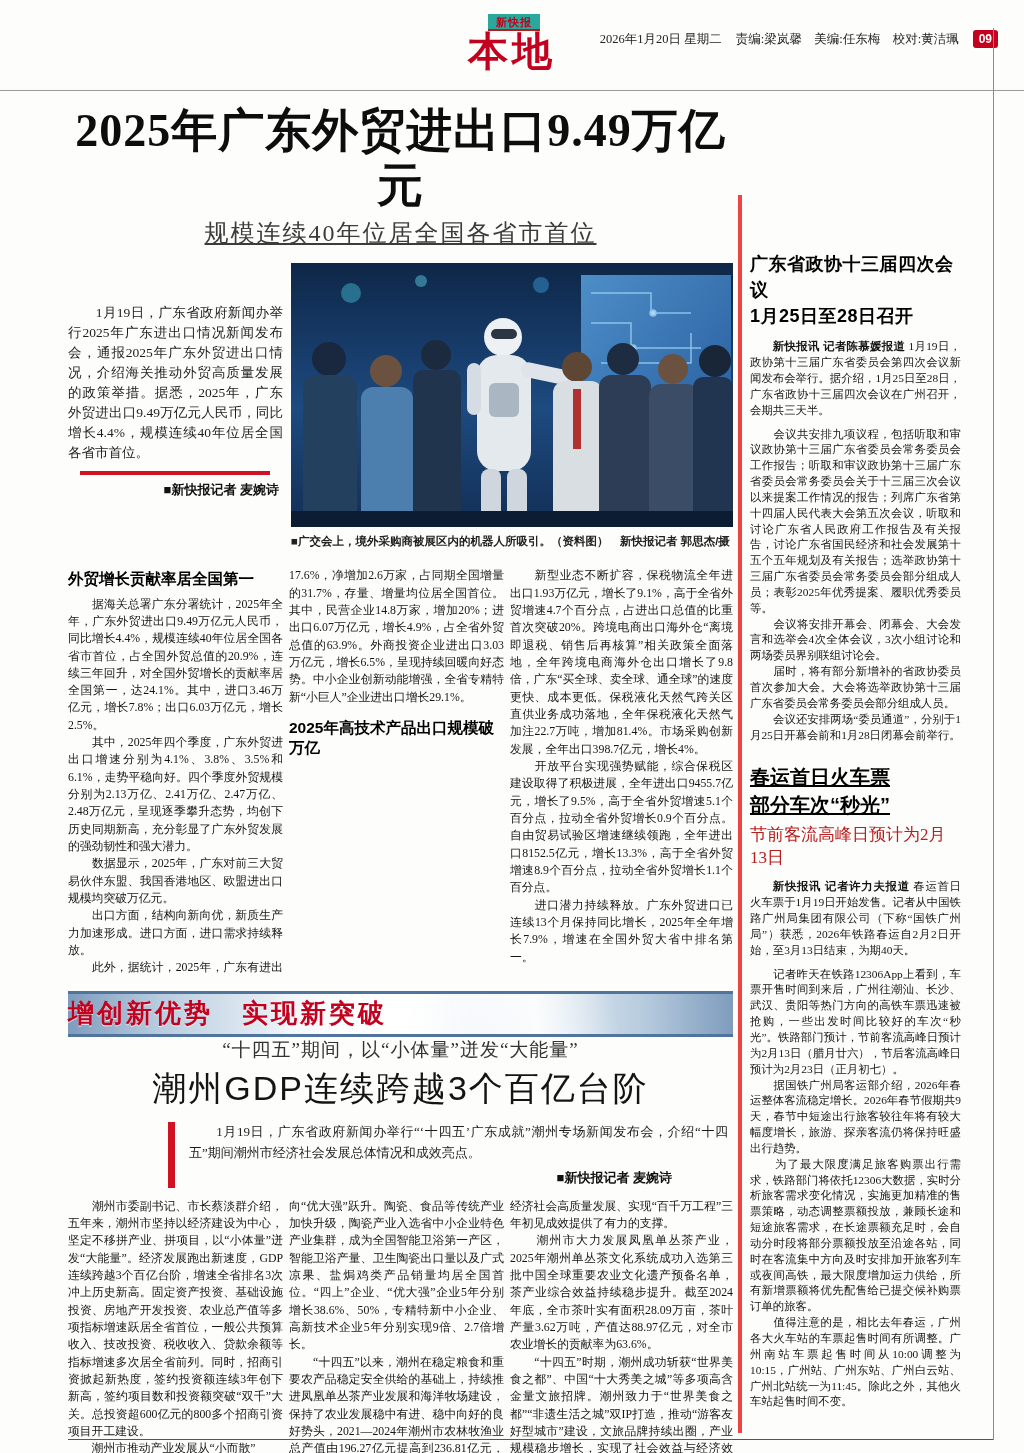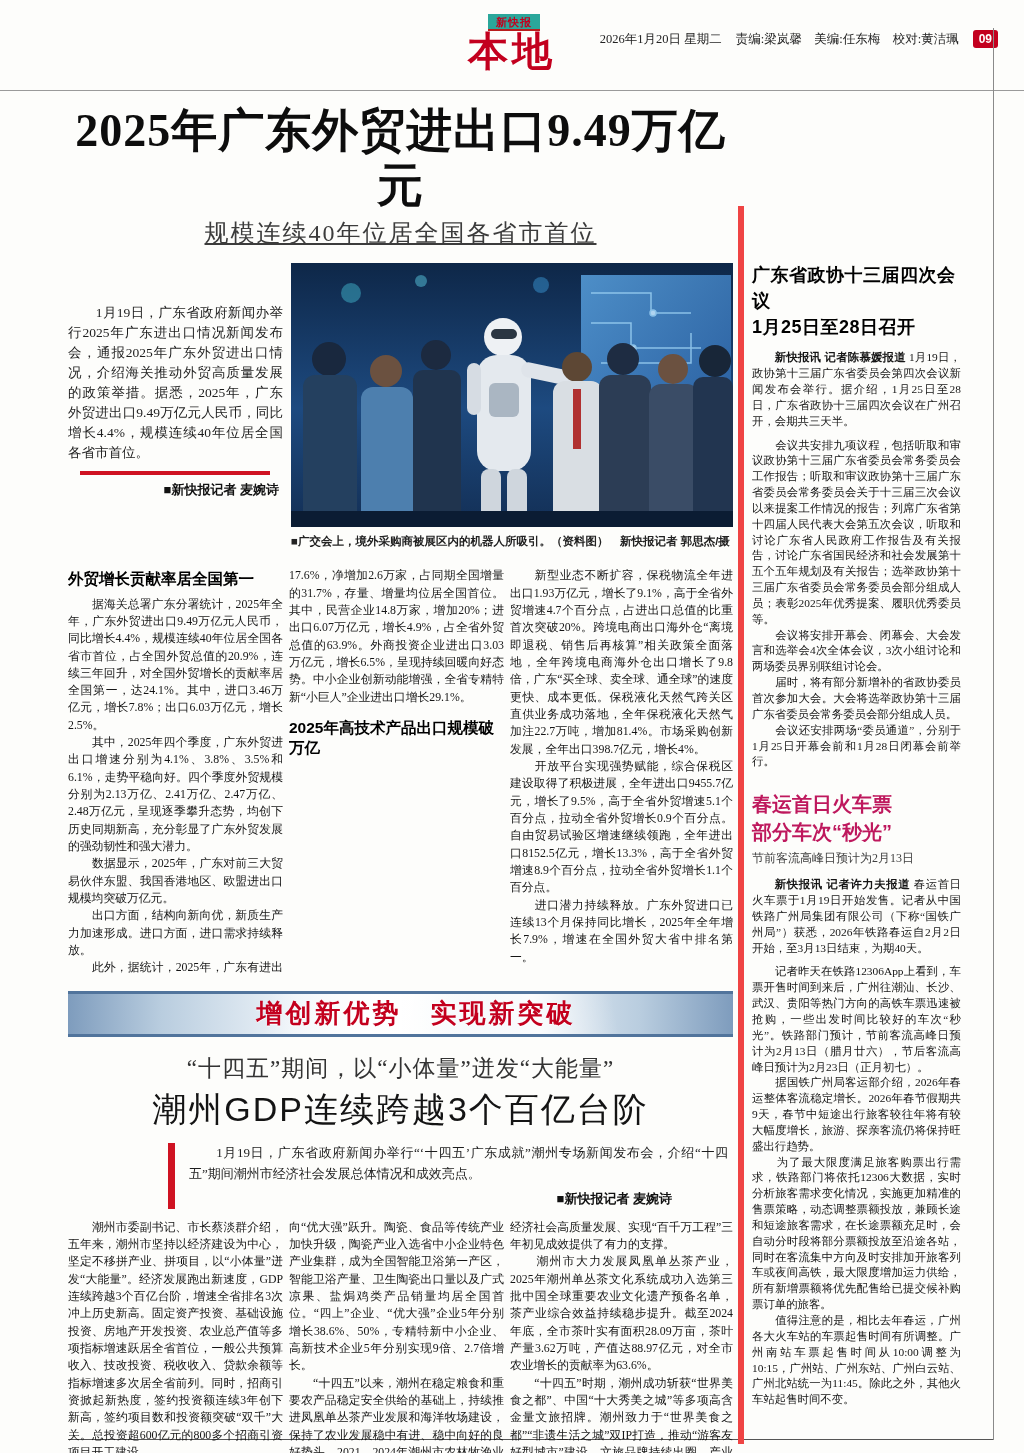--- a/index.html
+++ b/index.html
@@ -67,49 +67,49 @@
   }
   .col-h.mid { margin-top:12px; }
   
   .banner {
     position:relative; margin-top:12px; height:46px;
     border-top:3px solid #51749c; border-bottom:3px solid #51749c;
     background:
       linear-gradient(100deg, rgba(255,255,255,0) 30%, rgba(255,255,255,.95) 46%, rgba(255,255,255,0) 58%),
       linear-gradient(80deg, rgba(255,255,255,0) 55%, rgba(255,255,255,.85) 70%, rgba(255,255,255,0) 82%),
       linear-gradient(90deg,#7e9cbd 0%,#b9cddf 14%,#eef4f9 34%,#ffffff 50%,#eef4f9 66%,#b9cddf 86%,#7e9cbd 100%);
-    display:flex; align-items:center; justify-content:center;padding-left:31px;
+    display:flex; align-items:center; 
   }
   .banner-text {
     color:#c3001e; font:bold 26px/1 "Liberation Serif","DejaVu Serif",serif; letter-spacing:3px;
     text-shadow:0 1px 0 rgba(255,255,255,.8);
   }
   
-  .kicker { margin-top:16px; text-align:center; font-size:23px; color:#333; letter-spacing:1px; }
+  .kicker { text-align:center; font-size:19px; color:#333; letter-spacing:1px; }
   .h2-big {
     margin-top:4px; text-align:center; color:#141414;
     font:500 34px/1.25 "Liberation Sans","DejaVu Sans",sans-serif; letter-spacing:2px;
   }
   .lead2 { display:flex; margin:12px 0 0 100px; width:560px; }
   .lead2-bar { width:7px; background:#cf1322; margin-right:14px; }
   .lead2-body { flex:1; }
   .lead2-text { font-size:13px; line-height:1.6; text-align:justify; white-space:pre-line; color:#1d1d1d; }
   .lead2-byline { margin-top:6px; padding-right:56px; text-align:right;
     font:bold 13px/1.4 "Liberation Sans","DejaVu Sans",sans-serif; color:#111; }
 
   
   .rail {
-    position:absolute; left:738px; top:206px; width:255px; height:1238px;
-    border-left:6px solid #ef4444; padding:56px 32px 0 8px; overflow:hidden;
+    position:absolute; left:738px; top:195px; width:255px; height:1238px;
+    border-left:4px solid #ef4444; padding:56px 32px 0 8px; overflow:hidden;
   }
   .rail-h {
     font:bold 18px/1.45 "Liberation Sans","DejaVu Sans",sans-serif; color:#000; letter-spacing:0.5px;
   }
-  .rail-h2 { font:bold 20px/1.4 "Liberation Sans","DejaVu Sans",sans-serif; color:#be185d; }
-  .rail-sub { margin-top:4px; font-size:12px; color:#404040; }
+  .rail-h2 { font:bold 20px/1.4 "Liberation Sans","DejaVu Sans",sans-serif; color:#000000;text-decoration:underline; }
+  .rail-sub { margin-top:4px; font-size:17px; color:#b91c1c; }
   .rail-body { margin-top:8px; font-size:11.4px; line-height:1.39; text-align:justify; white-space:pre-line; color:#151515; }
   .rail-intro { margin-top:10px; font-size:11.4px; line-height:1.39; text-align:justify; color:#151515; text-indent:2em; }
   .rail-intro .b { font-family:"Liberation Sans","DejaVu Sans",sans-serif; font-weight:bold; }
   .rail-art2 { margin-top:20px; }
 </style>
 </head>
 <body>
 
 <div class="page">
 

